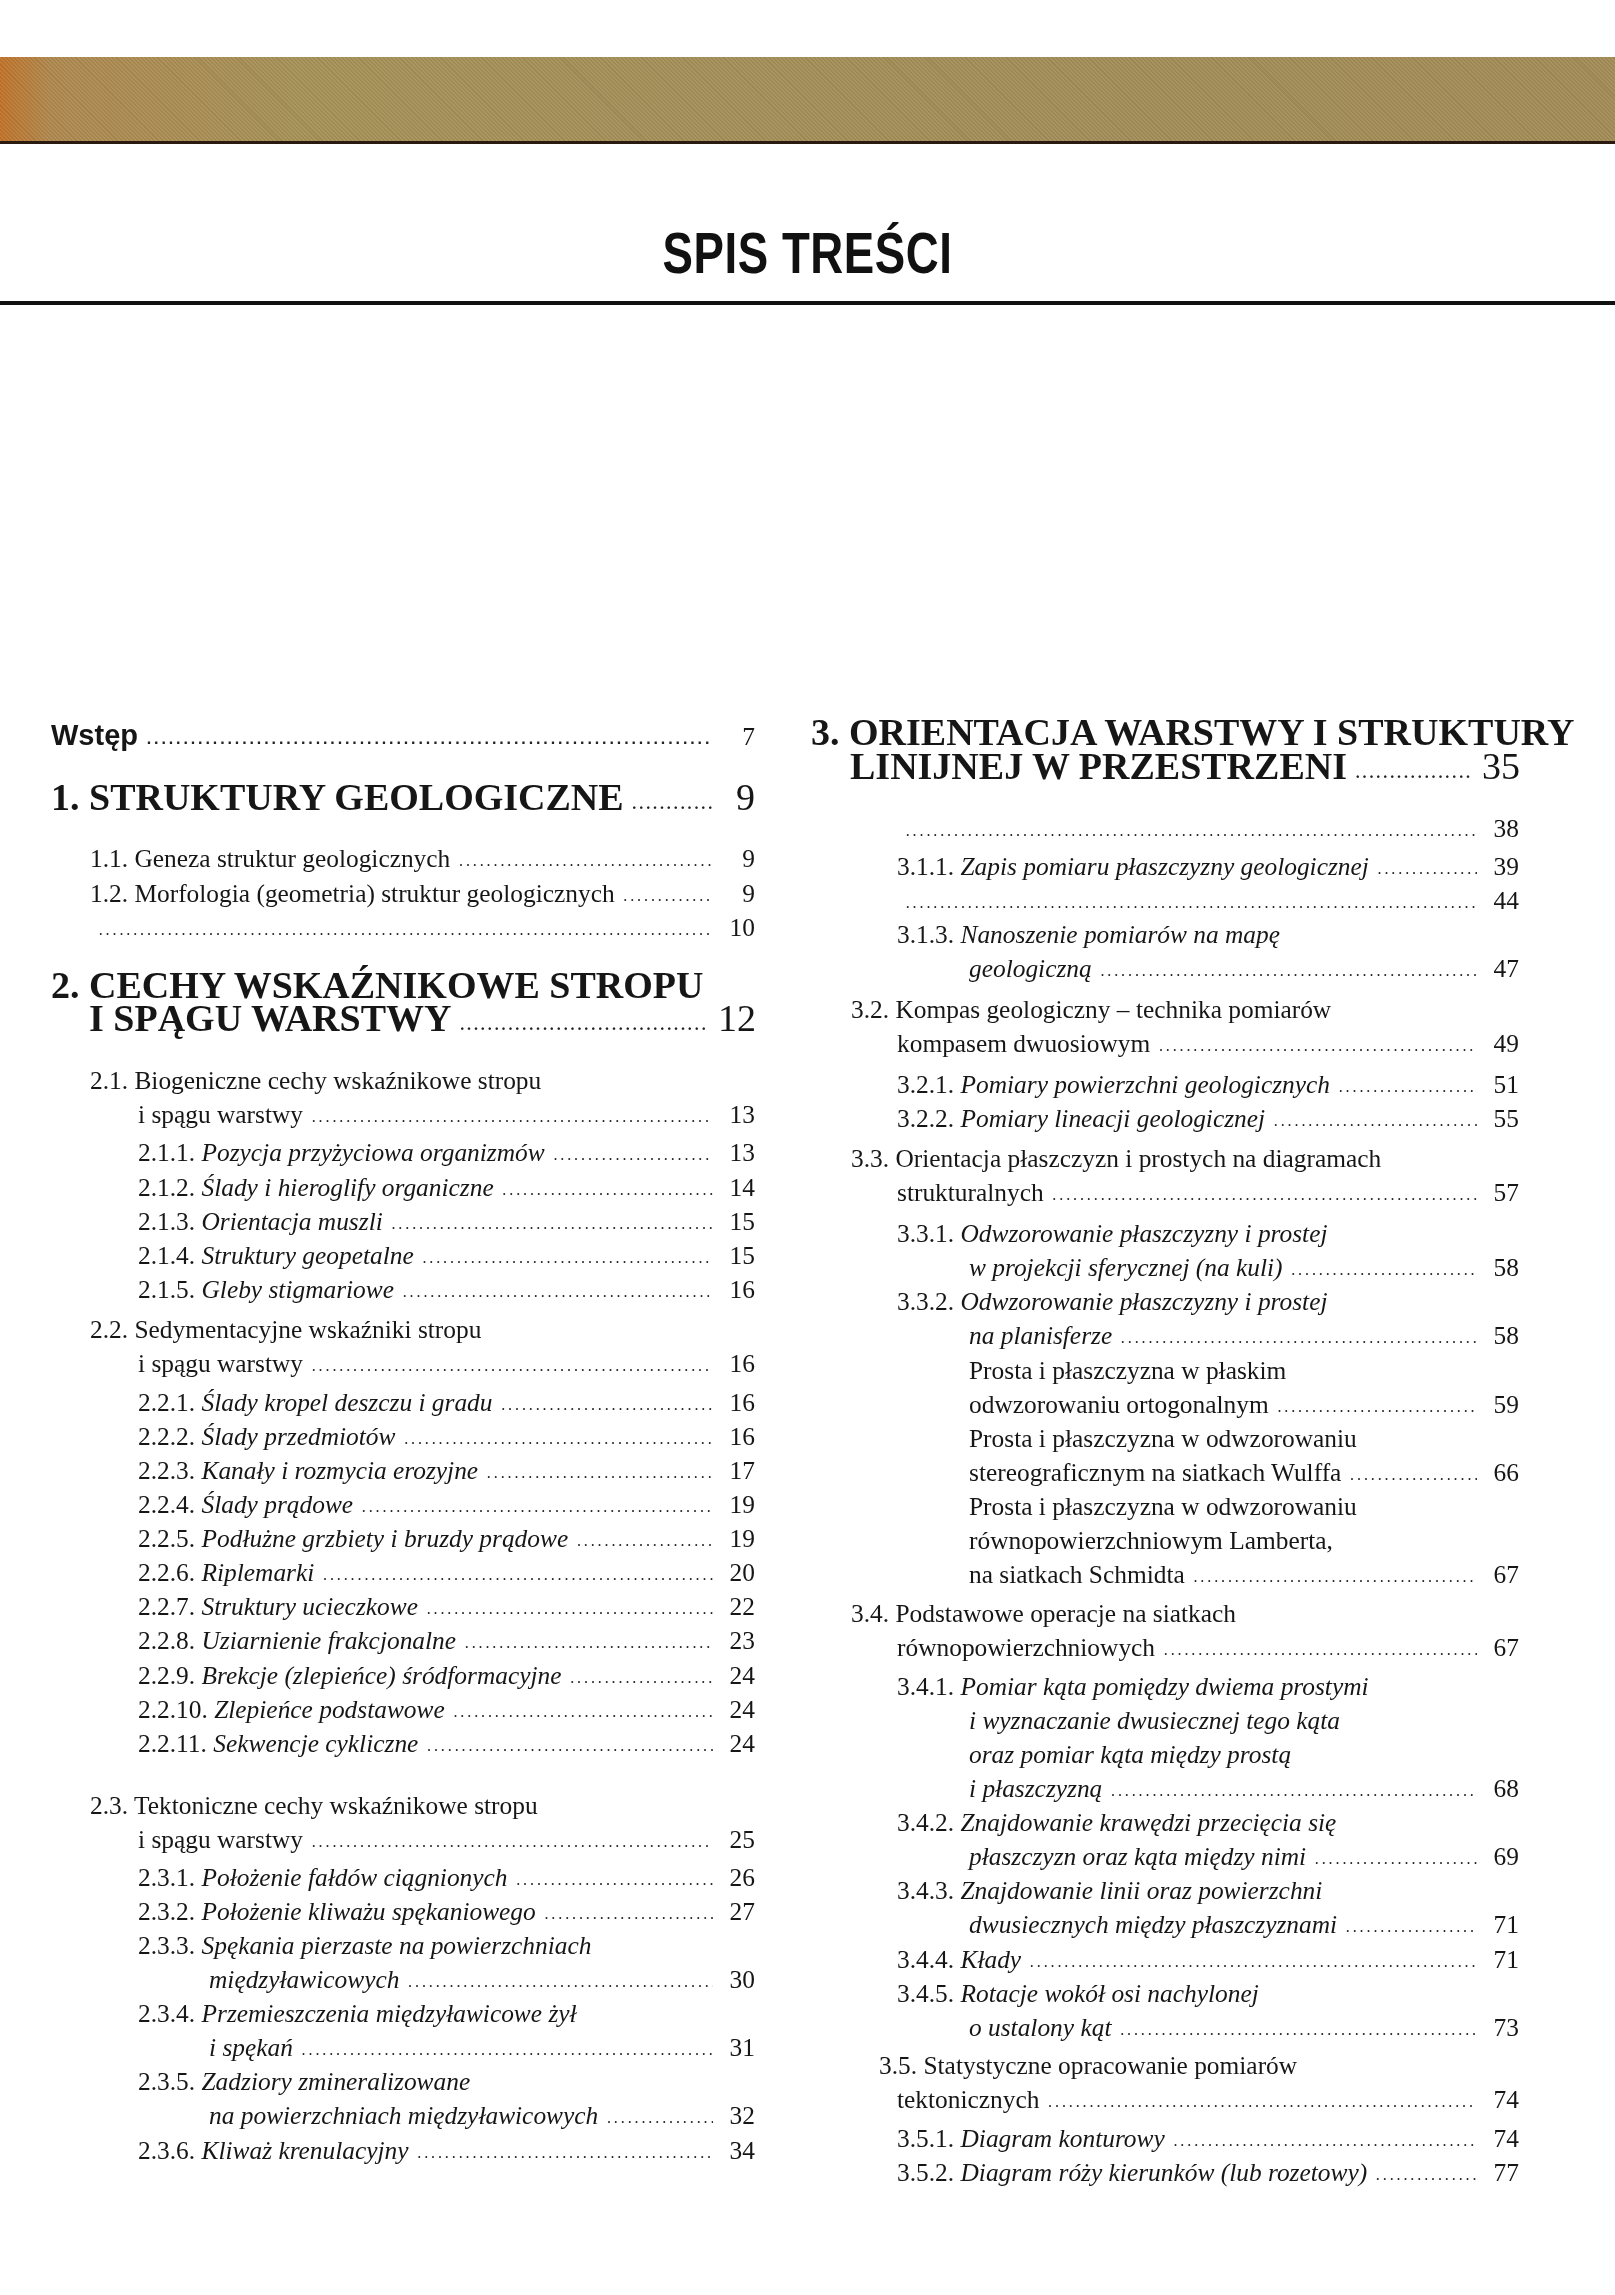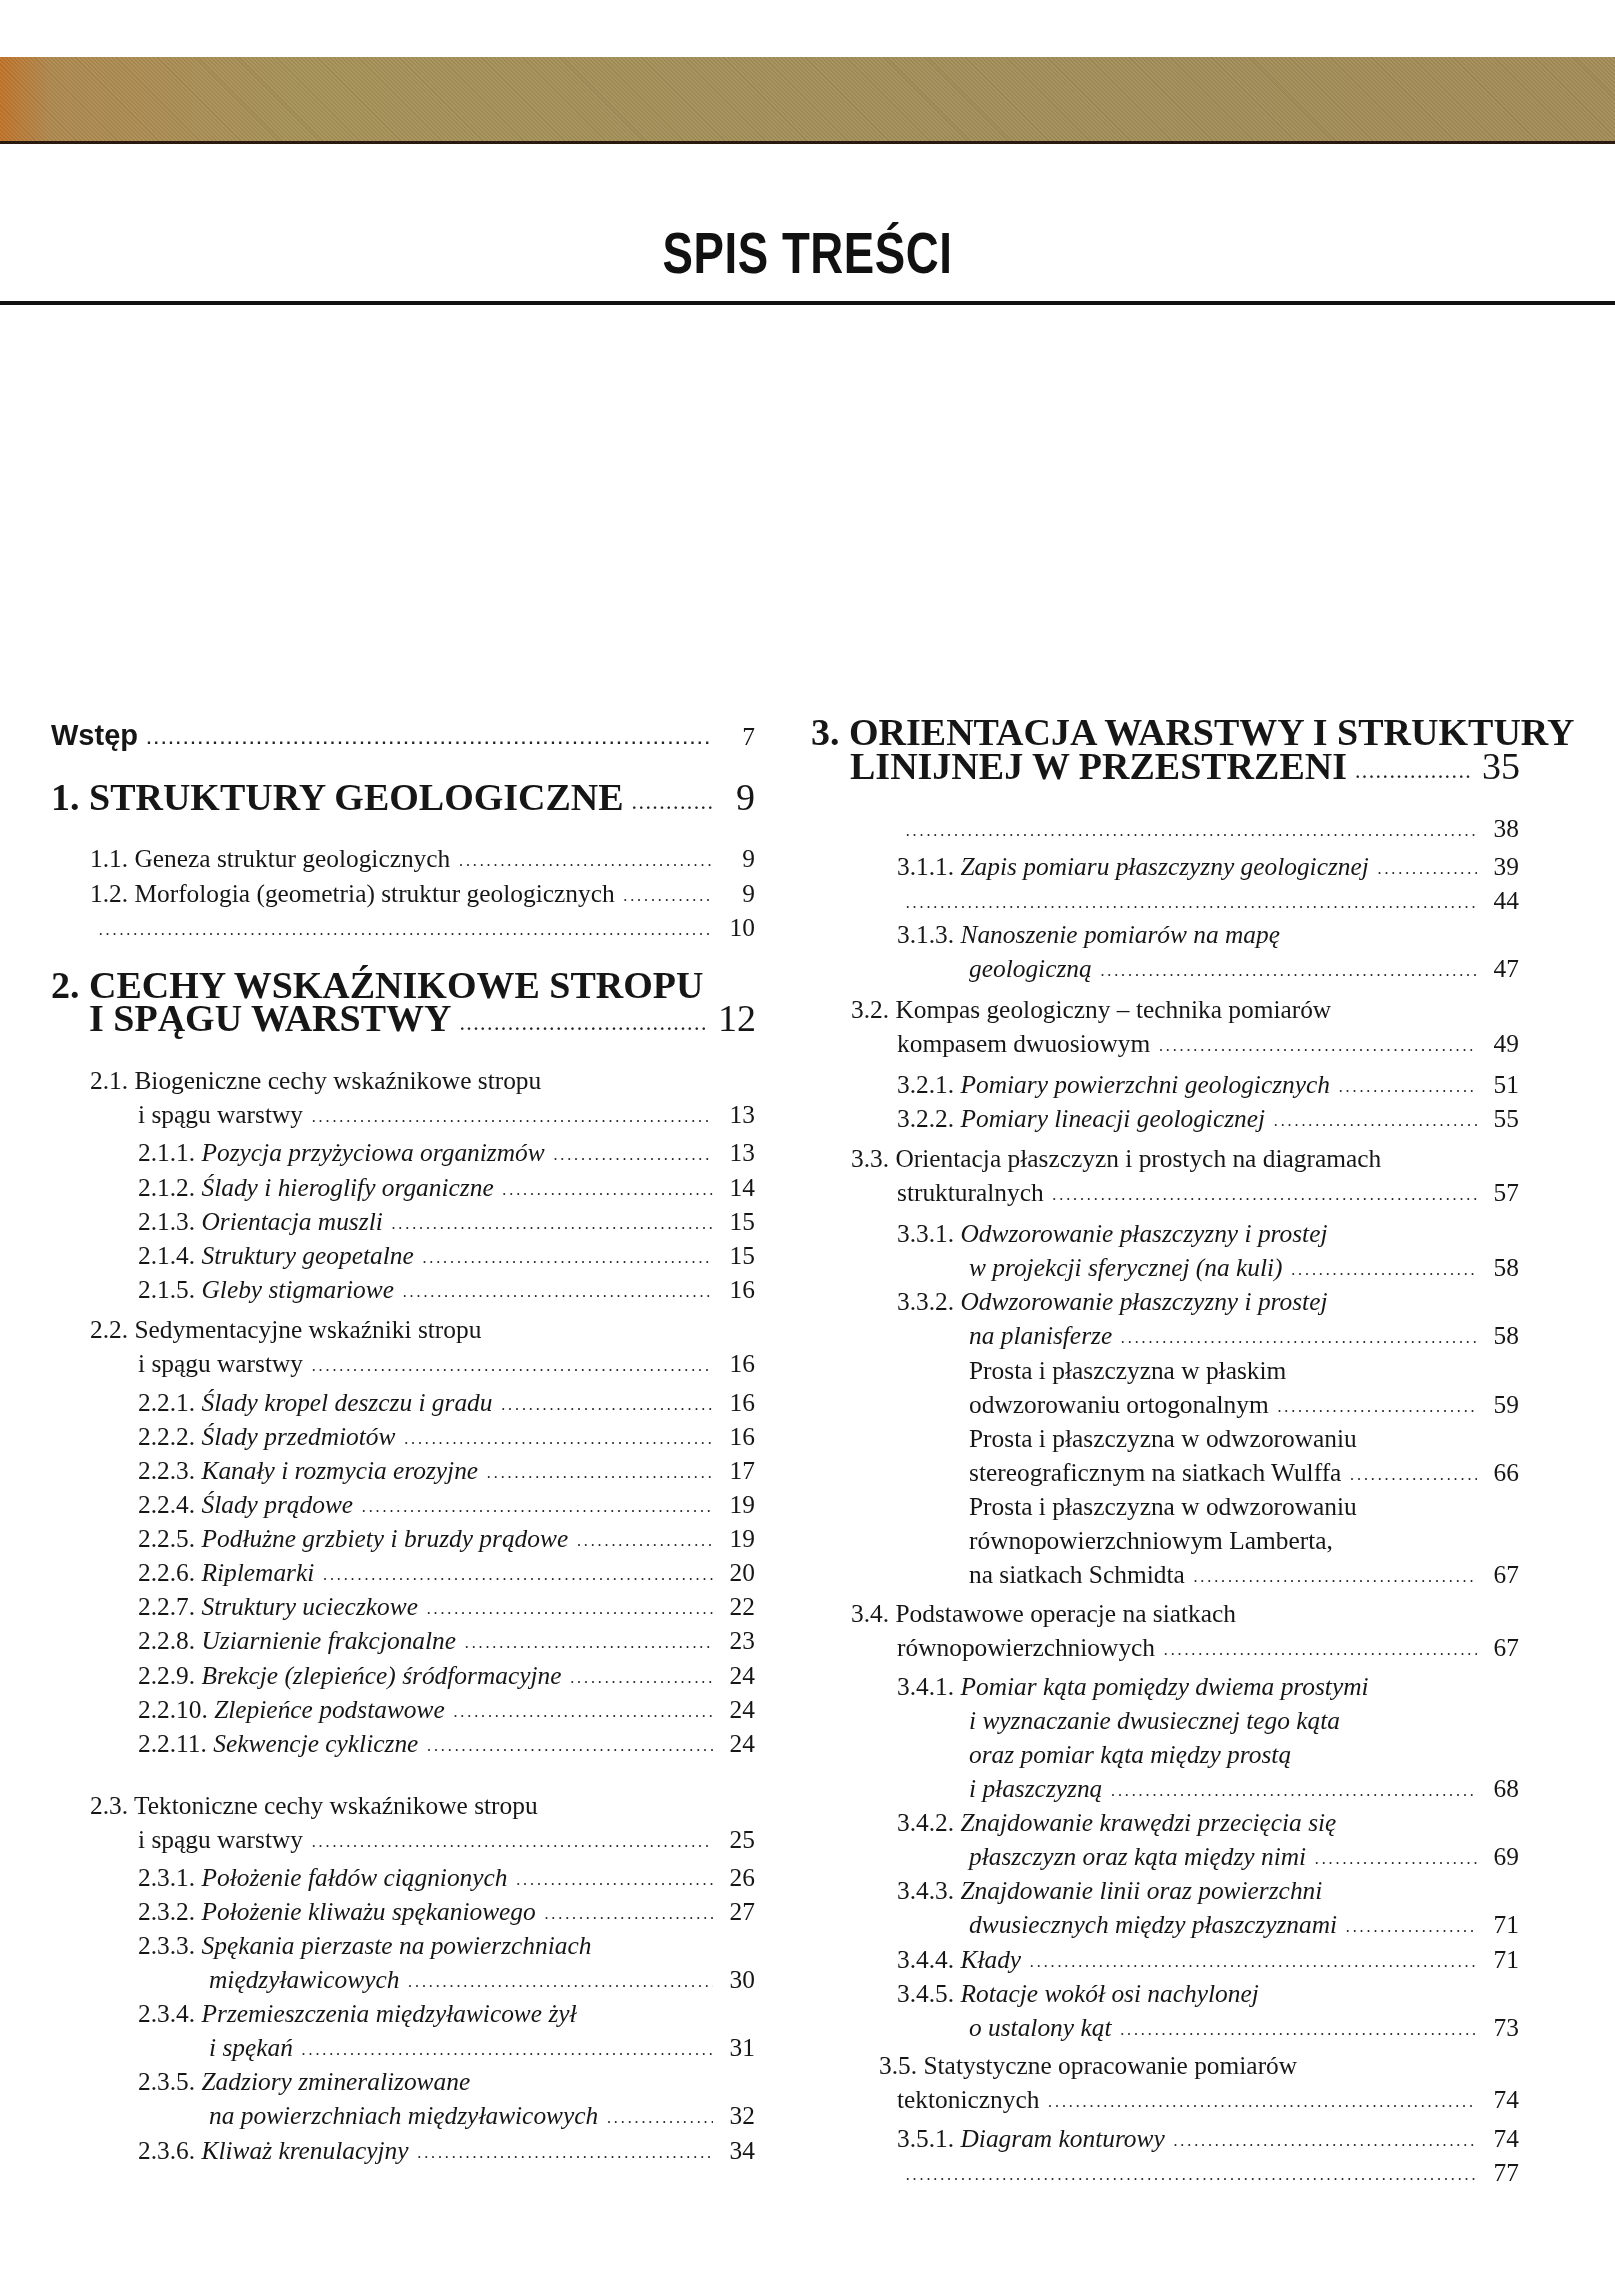--- a/index.html
+++ b/index.html
@@ -386,17 +386,18 @@
       <span class="txt"><span>tektonicznych</span></span>
       <span class="dots"></span>
       <span class="pg">74</span>
     </div>
     <div class="line" style="left: 897px; top: 2122px; width: 622px;">
       <span class="txt"><span class="num">3.5.1. </span><span class="it">Diagram konturowy</span></span>
       <span class="dots"></span>
       <span class="pg">74</span>
     </div>
     <div class="line" style="left: 897px; top: 2156px; width: 622px;">
+      <span class="txt"><span class="num">3.5.2. </span><span class="it">Diagram róży kierunków (lub rozetowy)</span></span>
       <span class="dots"></span>
       <span class="pg">77</span>
     </div>
   </div>
 
 
 </body></html>

